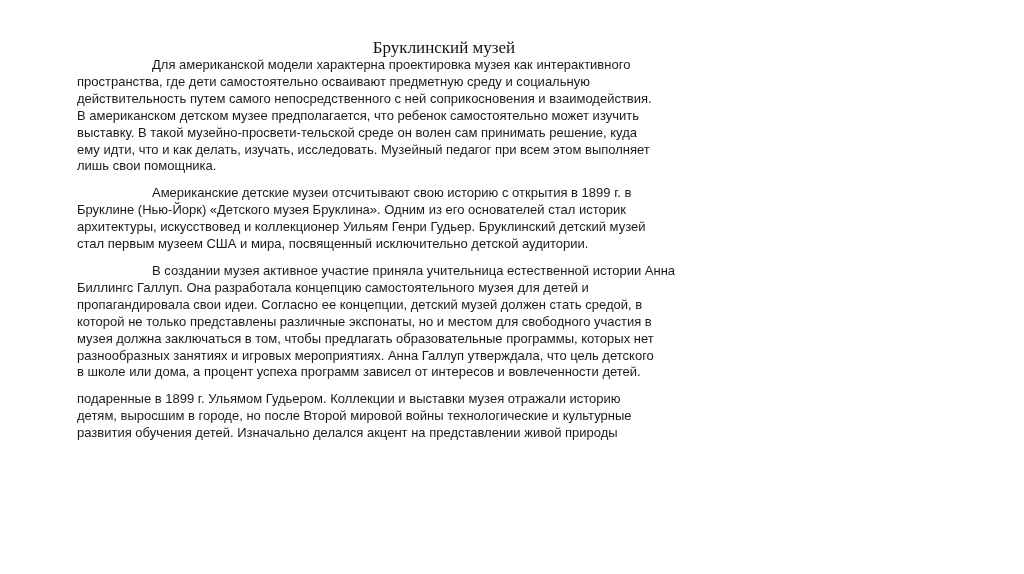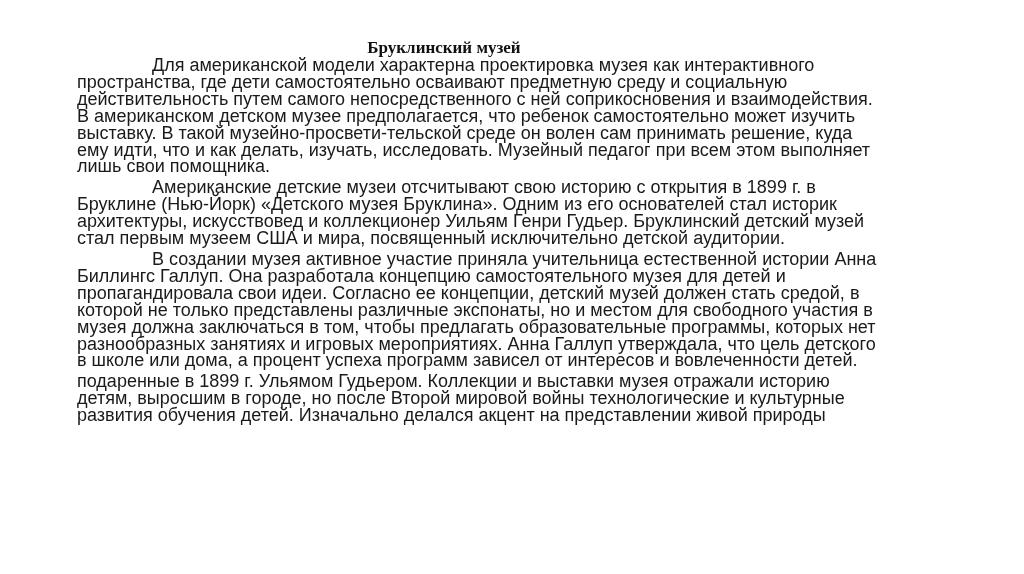--- a/index.html
+++ b/index.html
@@ -21,43 +21,43 @@
       height: 574px;
       background: #ffffff;
     }
     .title {
       position: absolute;
       left: 0;
       top: 38px;
       width: 888px;
       text-align: center;
       font-family: "Liberation Serif", "DejaVu Serif", serif;
-      font-weight: bold;
+      font-weight: normal;
       font-size: 17px;
       line-height: 20px;
       color: #111111;
       letter-spacing: 0px;
     }
     .body-text {
       position: absolute;
       left: 77px;
       top: 57px;
       width: 890px;
       font-family: "Liberation Sans", "DejaVu Sans", sans-serif;
-      font-size: 18px;
+      font-size: 13px;
       line-height: 16.9px;
       color: #1a1a1a;
     }
     .para {
       margin: 0;
       text-indent: 75px;
       white-space: normal;
     }
     .para + .para {
-      margin-top: 4px;
+      margin-top: 10px;
     }
     .line {
       display: block;
       white-space: nowrap;
       text-indent: 0;
     }
     .line.first {
       padding-left: 75px;
     }
   </style>

